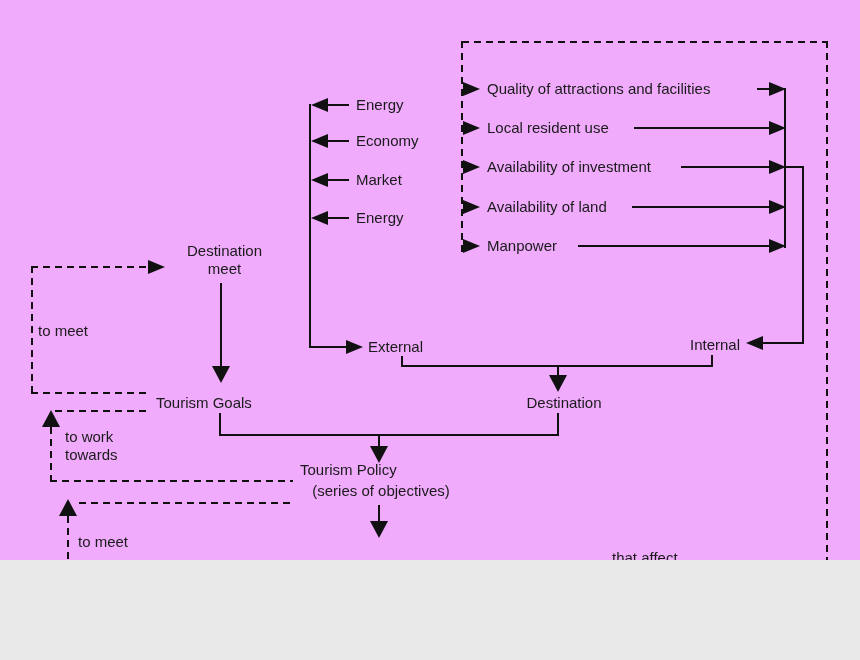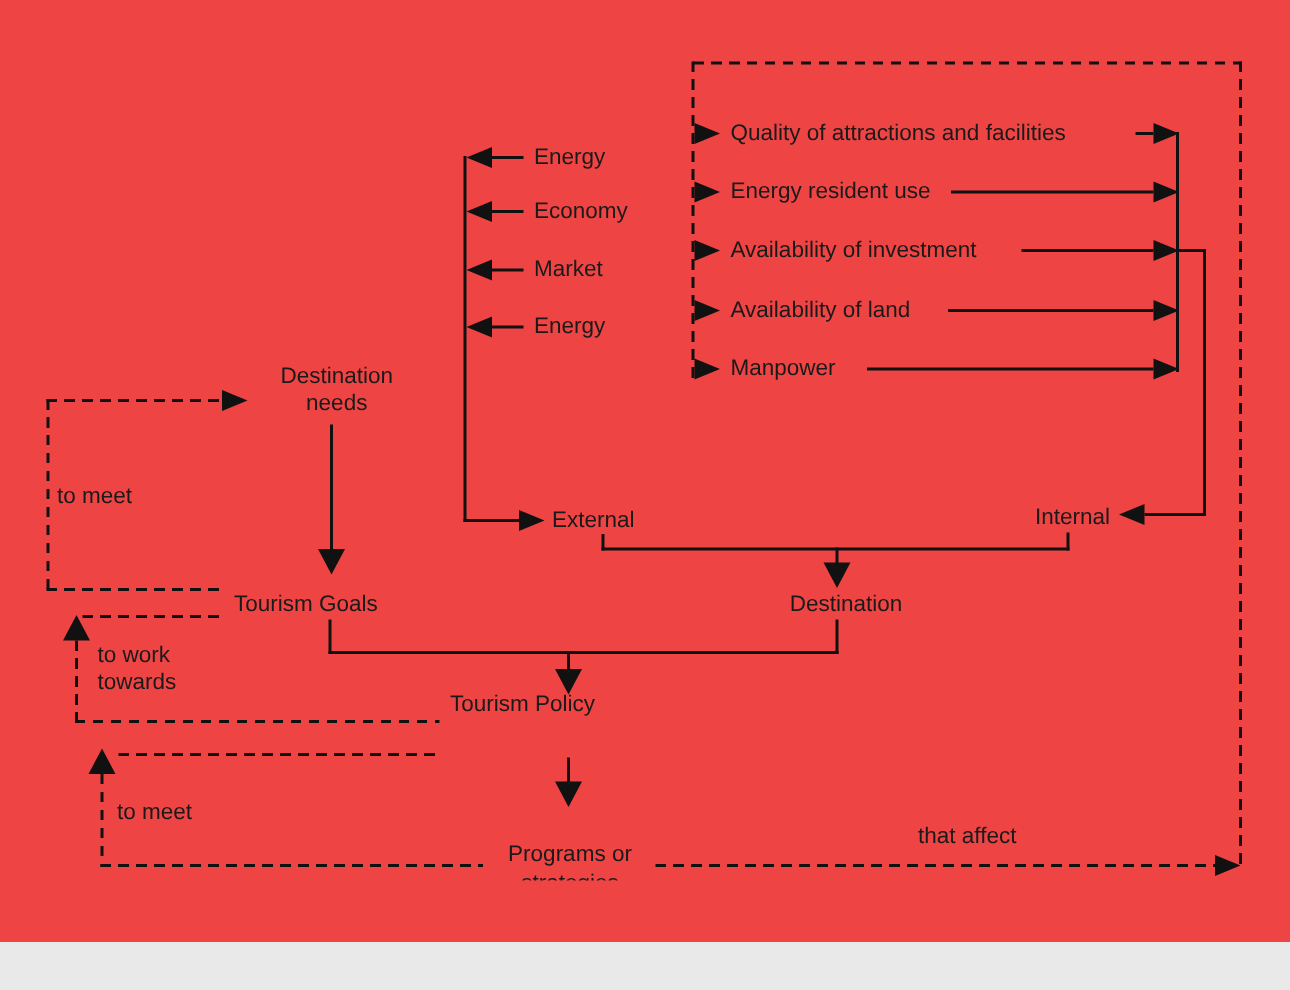--- a/index.html
+++ b/index.html
@@ -2,22 +2,22 @@
 <html><head>
 <meta charset="utf-8">
 <style>
   html,body{margin:0;padding:0;}
   body{
     background:#e9e9e9;
     font-family:"Liberation Sans","DejaVu Sans",sans-serif;
   }
   #stage{
     position:relative;
-    width:860px;height:628px;
-    background:#ef4444;
+    width:860px;height:560px;
+    background:#f0abfc;
     overflow:hidden;
     color:#1a1a1a;
   }
   .lbl{
     position:absolute;
     font-size:15px;
     line-height:18px;
     color:#1a1a1a;
     white-space:nowrap;
   }
@@ -47,21 +47,21 @@
   <div class="dv" style="left:461px;top:41px;height:212px;"></div>
 
   <div class="dv" style="left:826px;top:41px;height:537px;"></div>
 
   <div class="ar" style="left:463px;top:82px;"></div>
   <div class="lbl" style="left:487px;top:80px;">Quality of attractions and facilities</div>
   <div class="h" style="left:757px;top:88px;width:12px;"></div>
   <div class="ar" style="left:769px;top:82px;"></div>
 
   <div class="ar" style="left:463px;top:121px;"></div>
-  <div class="lbl" style="left:487px;top:119px;">Energy resident use</div>
+  <div class="lbl" style="left:487px;top:119px;">Local resident use</div>
   <div class="h" style="left:634px;top:127px;width:135px;"></div>
   <div class="ar" style="left:769px;top:121px;"></div>
 
   <div class="ar" style="left:463px;top:160px;"></div>
   <div class="lbl" style="left:487px;top:158px;">Availability of investment</div>
   <div class="h" style="left:681px;top:166px;width:88px;"></div>
   <div class="ar" style="left:769px;top:160px;"></div>
 
   <div class="ar" style="left:463px;top:200px;"></div>
   <div class="lbl" style="left:487px;top:198px;">Availability of land</div>
@@ -102,32 +102,33 @@
   <div class="ar" style="left:346px;top:340px;"></div>
   <div class="lbl" style="left:368px;top:338px;">External</div>
 
   <div class="v" style="left:401px;top:356px;height:11px;"></div>
   <div class="v" style="left:711px;top:355px;height:12px;"></div>
   <div class="h" style="left:401px;top:365px;width:312px;"></div>
   <div class="v" style="left:557px;top:365px;height:11px;"></div>
   <div class="ad" style="left:549px;top:375px;"></div>
   <div class="lbl" style="left:519px;top:394px;width:90px;text-align:center;">Destination</div>
 
-  <div class="lbl wrap" style="left:177px;top:242px;width:95px;text-align:center;">Destination needs</div>
+  <div class="lbl wrap" style="left:177px;top:242px;width:95px;text-align:center;">Destination meet</div>
   <div class="v" style="left:220px;top:283px;height:84px;"></div>
   <div class="ad" style="left:212px;top:366px;"></div>
 
   <div class="lbl" style="left:156px;top:394px;">Tourism Goals</div>
   <div class="v" style="left:219px;top:413px;height:23px;"></div>
   <div class="v" style="left:557px;top:413px;height:23px;"></div>
   <div class="h" style="left:219px;top:434px;width:340px;"></div>
   <div class="v" style="left:378px;top:436px;height:10px;"></div>
   <div class="ad" style="left:370px;top:446px;"></div>
 
   <div class="lbl" style="left:300px;top:461px;width:162px;text-align:left;">Tourism Policy</div>
+  <div class="lbl" style="left:296px;top:482px;width:170px;text-align:center;">(series of objectives)</div>
   <div class="v" style="left:378px;top:505px;height:17px;"></div>
   <div class="ad" style="left:370px;top:521px;"></div>
 
   <div class="lbl" style="left:330px;top:561px;width:100px;text-align:center;">Programs or</div>
   <div class="lbl clip" style="left:330px;top:580px;width:100px;height:7px;text-align:center;">strategies</div>
 
   <div class="dh" style="left:31px;top:392px;width:118px;"></div>
   <div class="dv" style="left:31px;top:266px;height:128px;"></div>
   <div class="dh" style="left:31px;top:266px;width:117px;"></div>
   <div class="ar" style="left:148px;top:260px;"></div>

